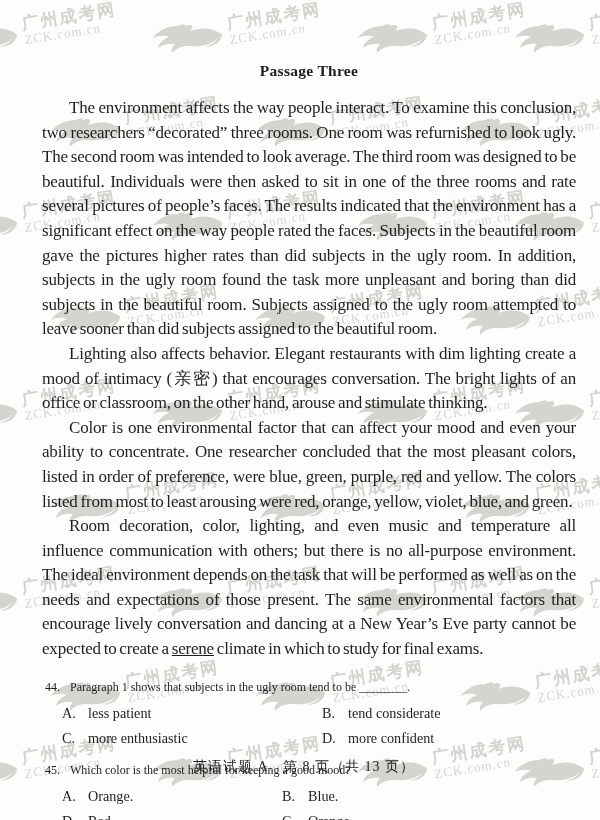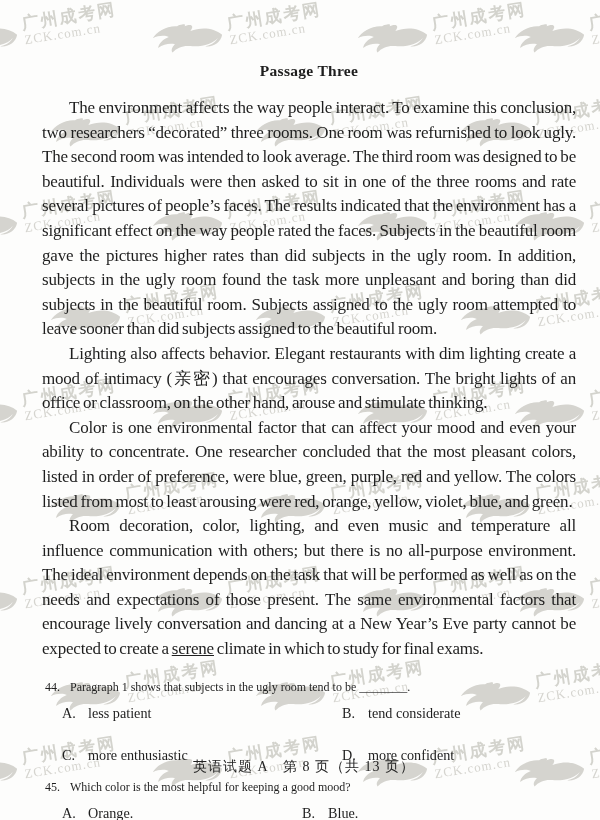--- a/index.html
+++ b/index.html
@@ -89,21 +89,20 @@
     padding-left: 3px;
   }
   .q-text { flex: 1; }
   .opts {
     display: grid;
     padding-left: 20px;
     row-gap: 3px;
     margin-top: 3px;
     font-size: 14.2px;
     line-height: 22px;
-    gap: 20px;
   }
   .opts-44 { grid-template-columns: 260px auto; }
   .opts-45 { grid-template-columns: 220px auto; }
   .opt { white-space: nowrap; }
   .opt-label {
     display: inline-block;
     min-width: 26px;
   }
   
   .footer {

